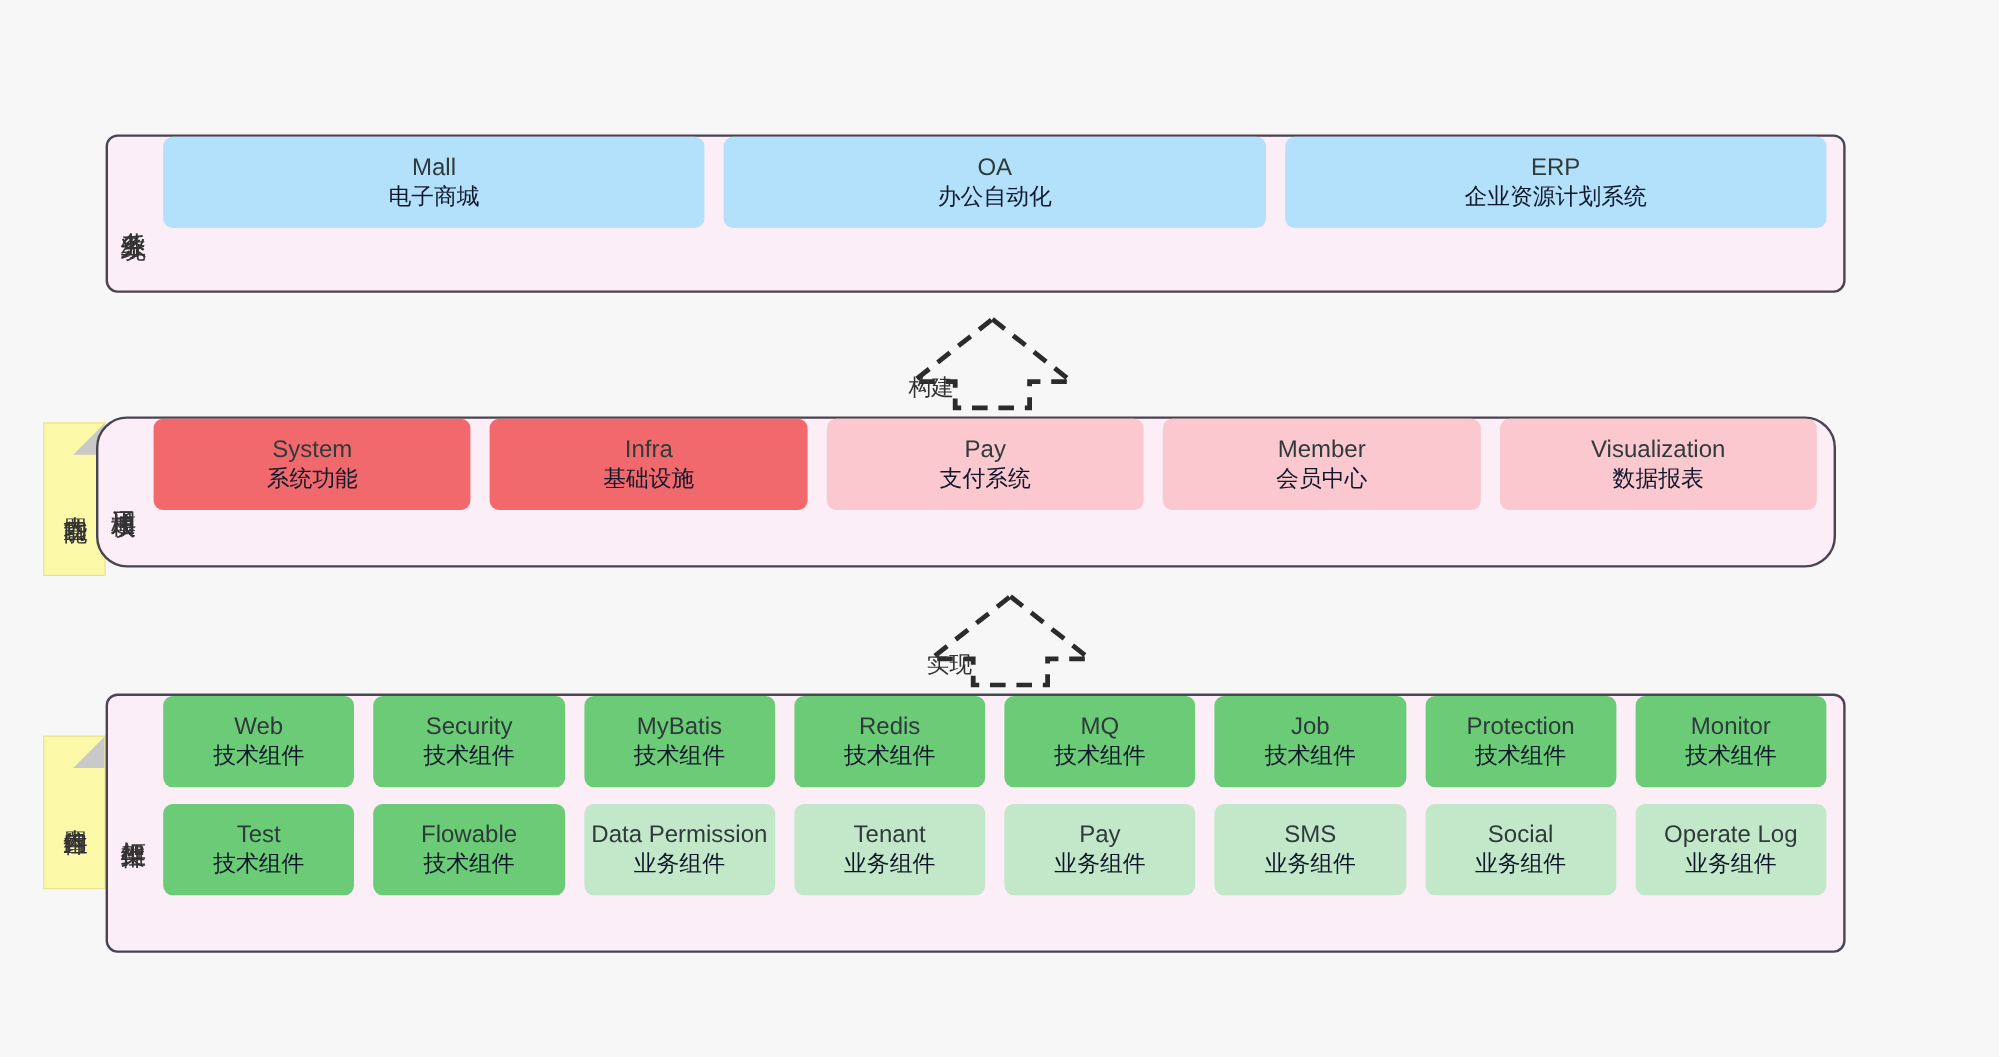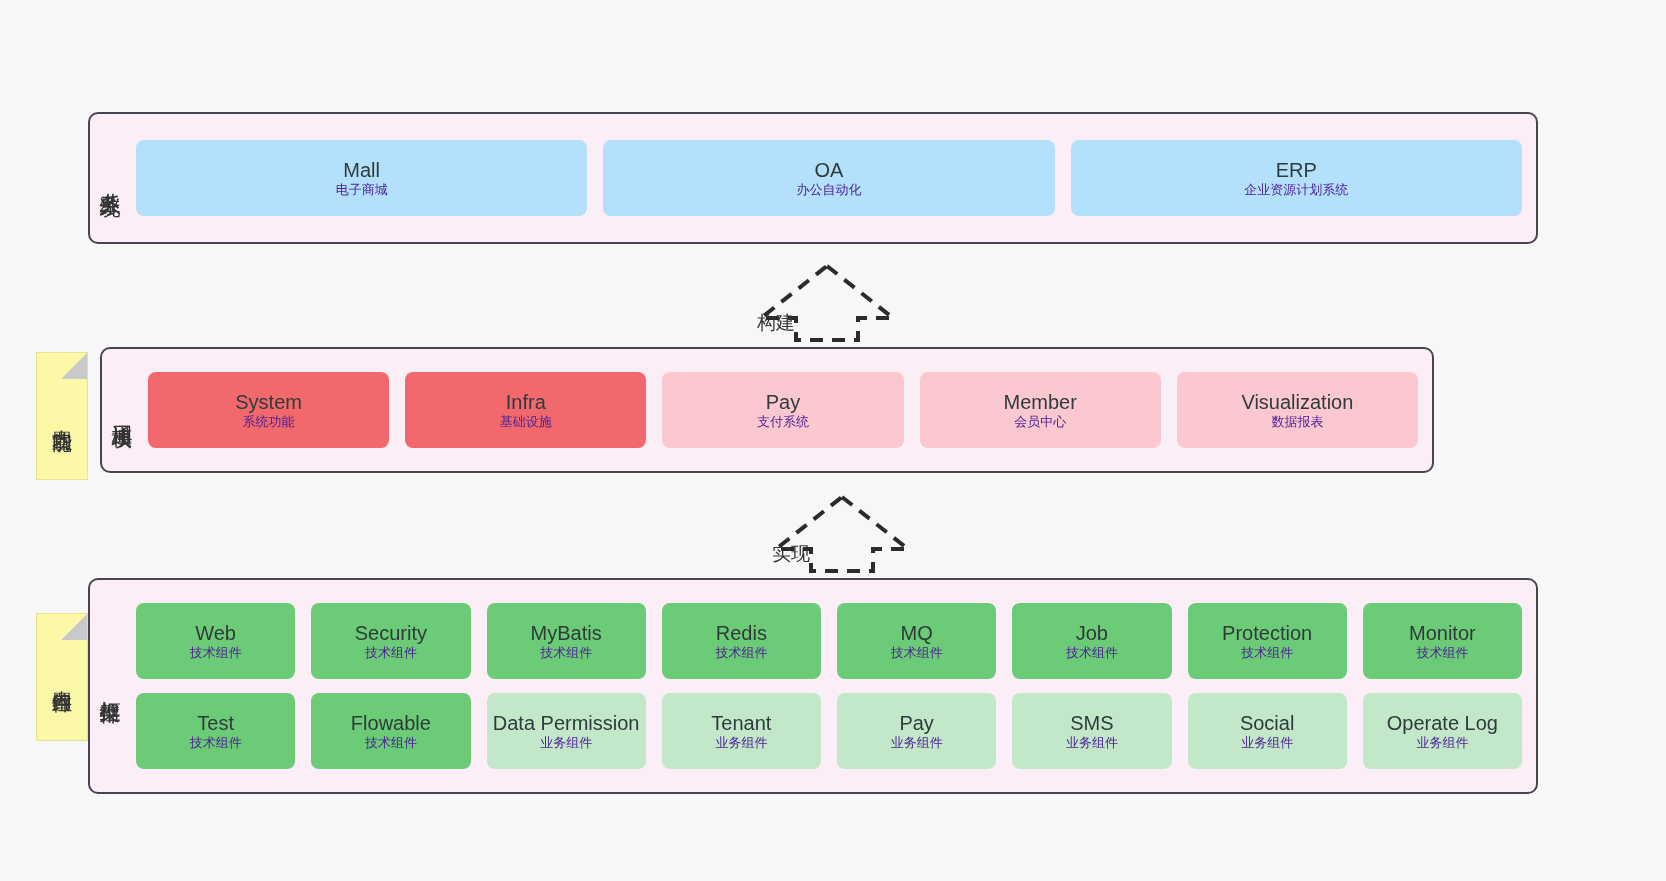--- a/index.html
+++ b/index.html
@@ -48,21 +48,20 @@
     writing-mode: vertical-rl;
     text-orientation: upright;
     white-space: nowrap;
     user-select: none;
   }
 
   .layer-body {
     flex: 1 1 auto;
     display: flex;
     flex-direction: column;
-    justify-content: center;
     gap: 14px;
     padding: 0 14px 0 6px;
   }
 
   .row {
     display: flex;
     flex-direction: row;
     gap: 16px;
   }
 
@@ -79,22 +78,22 @@
     line-height: 1.22;
     padding: 6px 4px;
     box-sizing: border-box;
   }
   .card .t-en {
     font-size: 20px;
     color: #2f3b3a;
     white-space: normal;
   }
   .card .t-cn {
-    font-size: 13px;
-    color: #4c1d95;
+    font-size: 19px;
+    color: #0f172a;
   }
 
   .h-business { height: 76px; }
   .h-common   { height: 76px; }
   .h-frame    { height: 76px; }
 
   .c-blue      { background: #b3e0fb; }
   .c-red       { background: #f2696d; }
   .c-pink      { background: #fbc8d0; }
   .c-green     { background: #6bcb77; }
@@ -175,21 +174,21 @@
     <svg width="140" height="80" viewBox="0 0 140 80">
       <path d="M70 4 L136 56 L101 56 L101 78 L39 78 L39 56 L4 56 Z" fill="none" stroke="#2b2b2b" stroke-width="4" stroke-dasharray="13,9" stroke-linejoin="miter"></path>
     </svg>
     <div class="arrow-label" style="top:48px;">构建</div>
   </div>
 
   <div class="note" style="left:36px; top:352px; width:52px; height:128px;">
     <span>内置功能</span>
   </div>
 
-  <div class="layer" id="layer-1" style="left:100px; top:347px; width:1334px; height:126px;">
+  <div class="layer" id="layer-1" style="left:80px; top:347px; width:1450px; height:126px;border-radius:26px;">
     <div class="layer-caption">通用模块</div>
     <div class="layer-body">
       <div class="row">
         <div class="card h-common c-red">
           <span class="t-en">System</span>
           <span class="t-cn">系统功能</span>
         </div>
         <div class="card h-common c-red">
           <span class="t-en">Infra</span>
           <span class="t-cn">基础设施</span>

